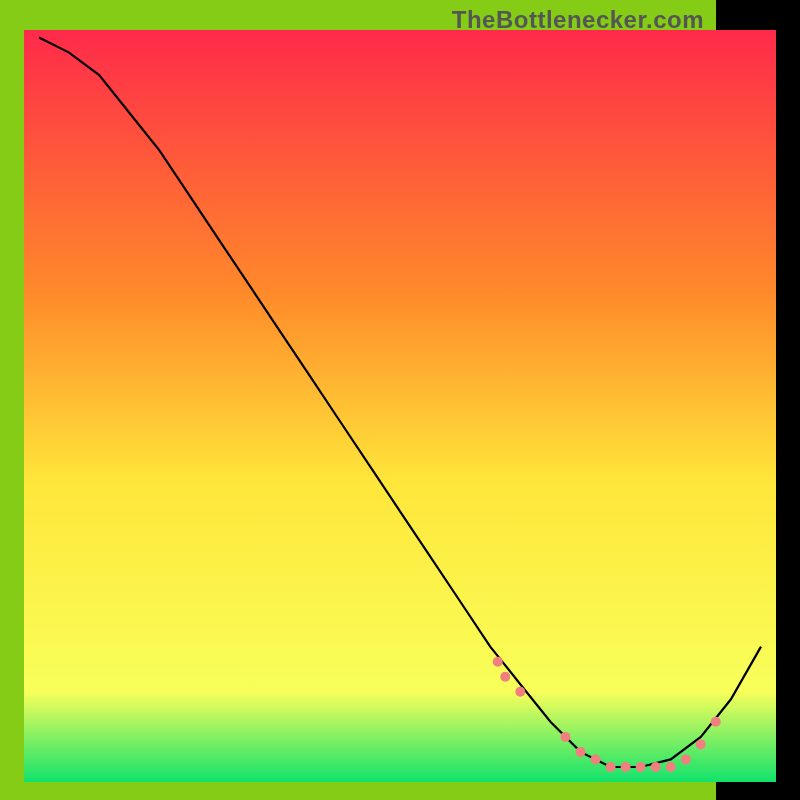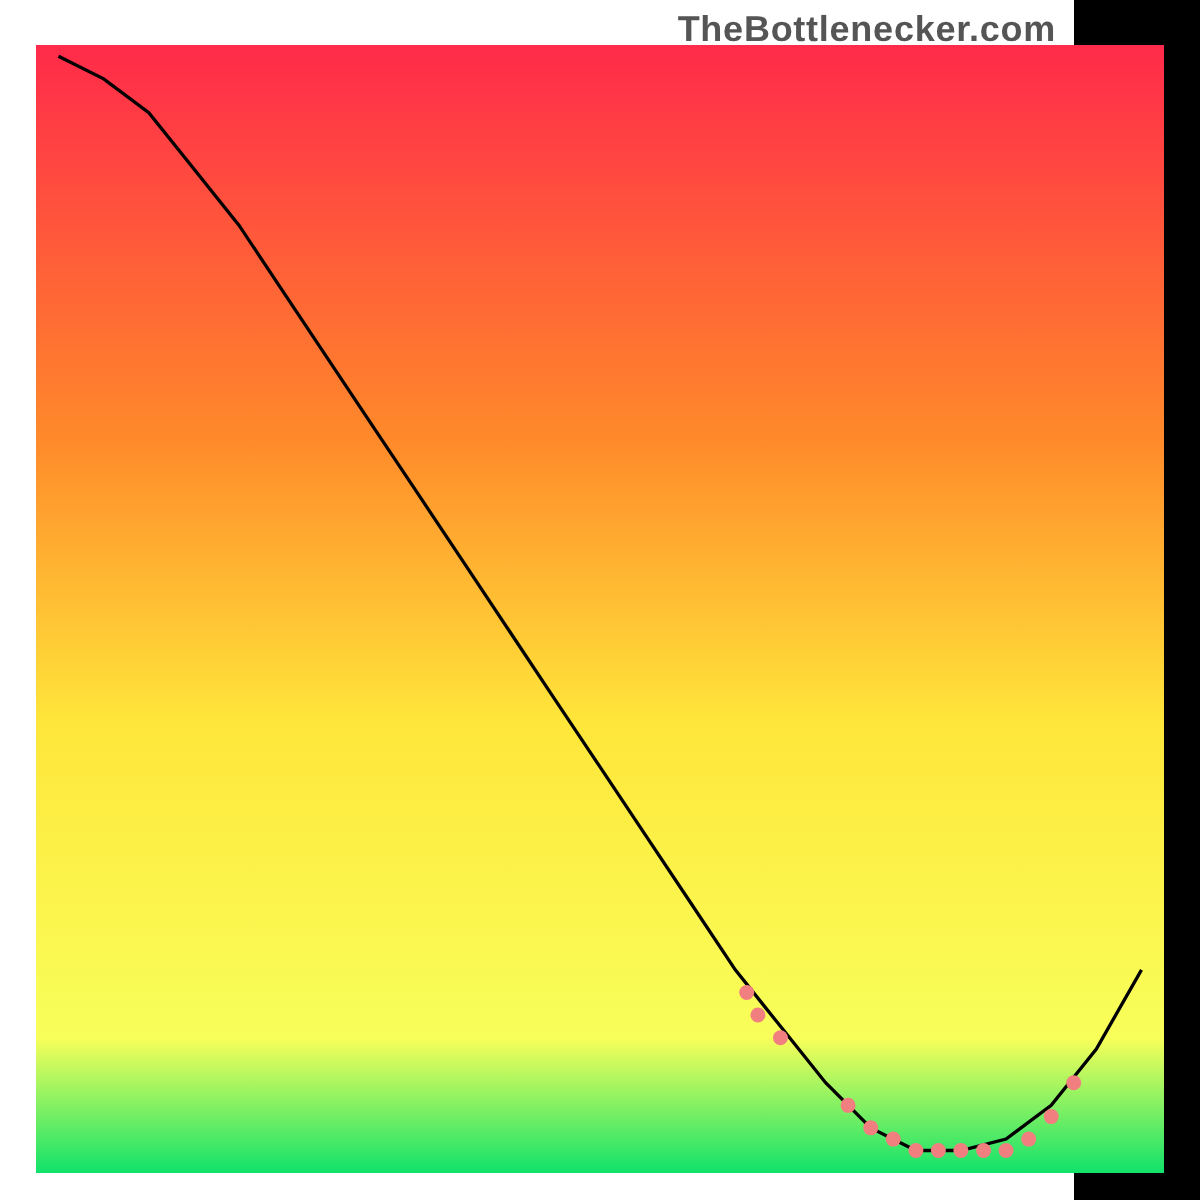--- a/index.html
+++ b/index.html
@@ -1,20 +1,20 @@
 <!DOCTYPE html>
 <html><head>
 <meta charset="utf-8">
 <style>
   * { margin: 0; padding: 0; box-sizing: border-box; }
   html, body { width: 800px; height: 800px; overflow: hidden; background: #000; }
   .outer {
     width: 716px;
     height: 800px;
-    background: #ffffff;
+    background: #84cc16;
     position: relative;
   }
   .watermark {
     position: absolute;
     top: 6px;
     right: 12px;
     color: #555;
     font-family: Arial, Helvetica, sans-serif;
     font-size: 24px;
     font-weight: bold;

